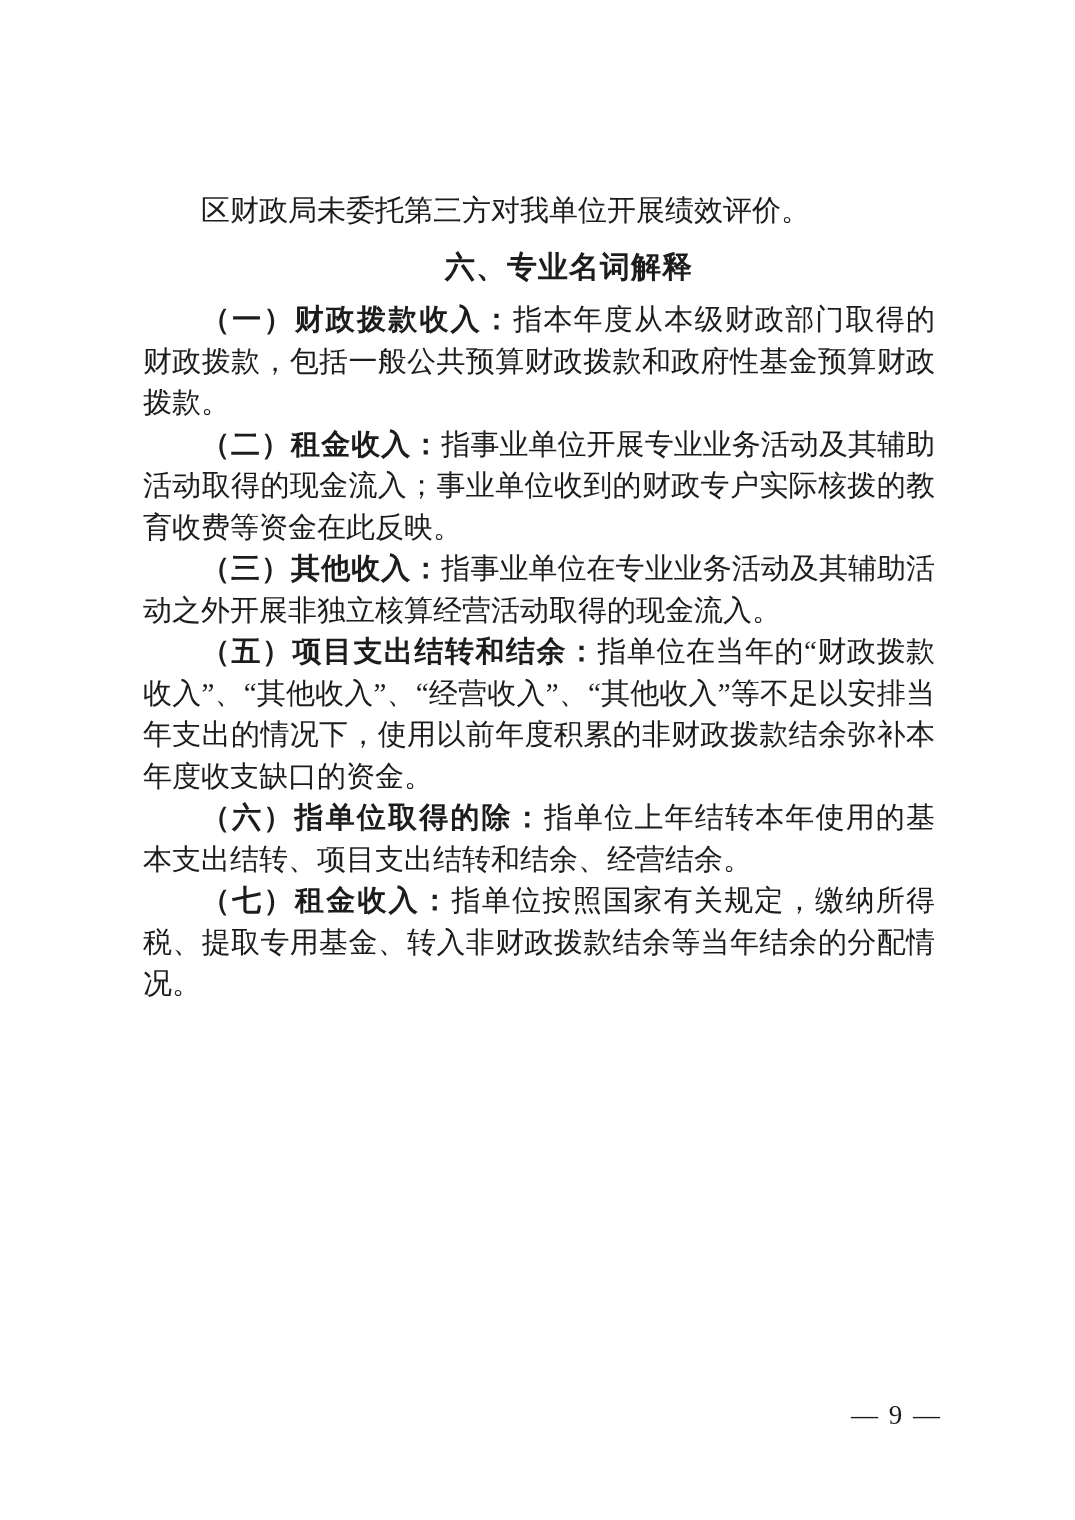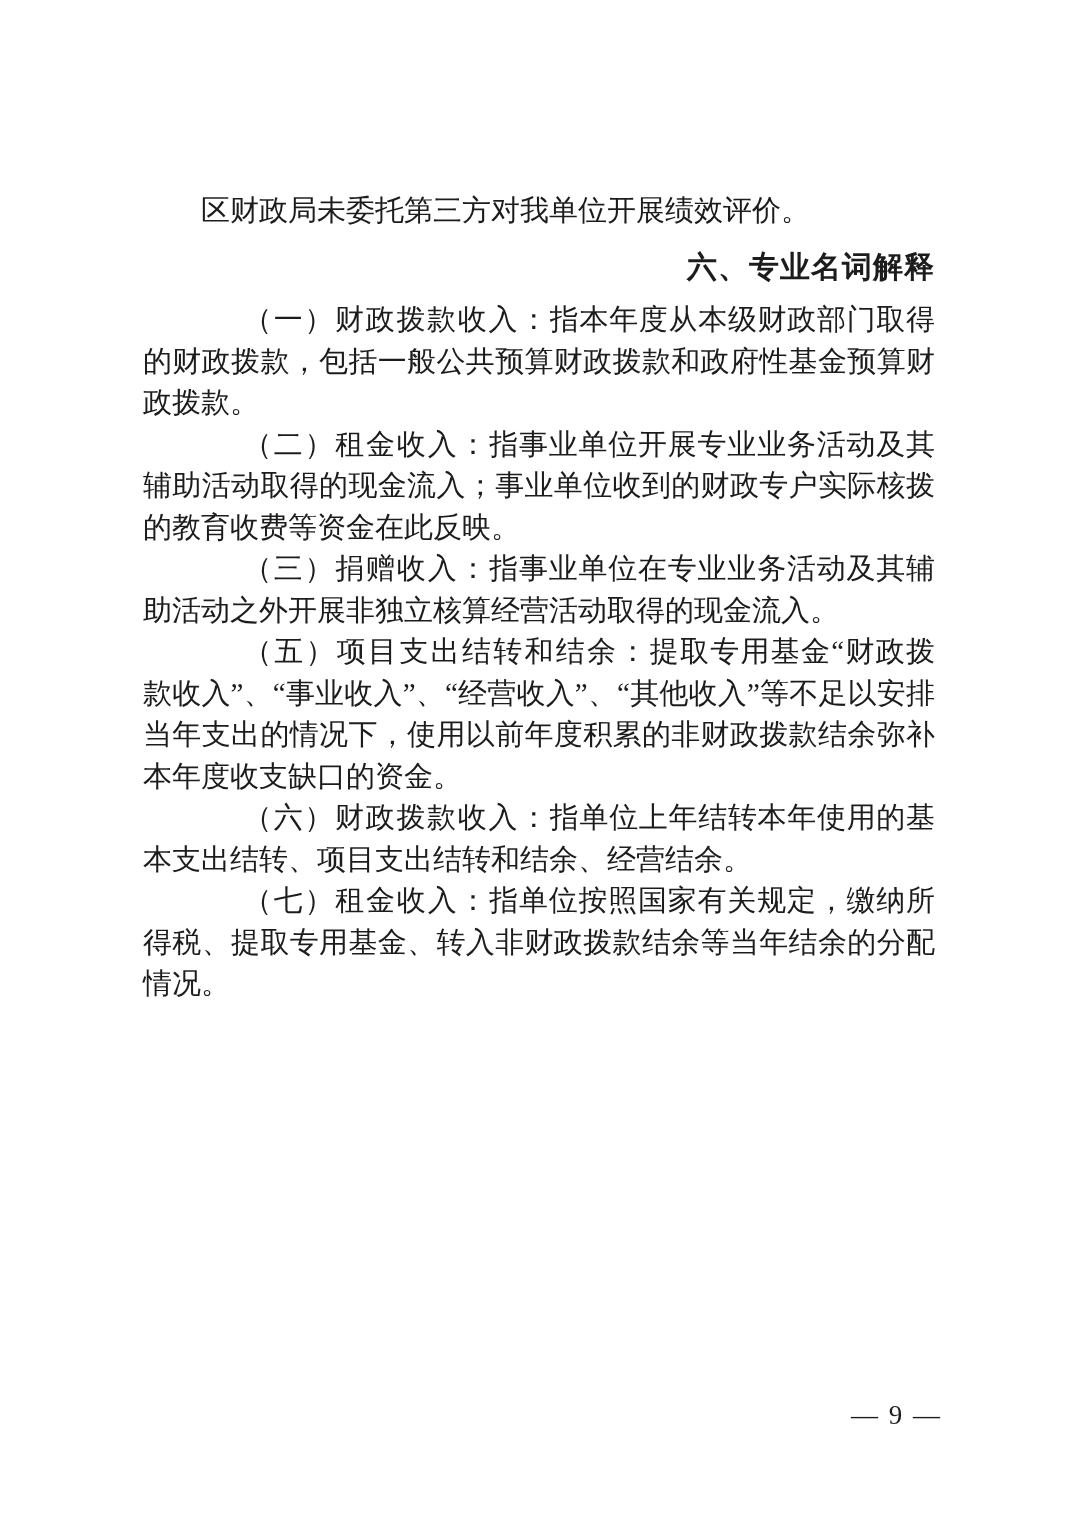--- a/index.html
+++ b/index.html
@@ -32,26 +32,25 @@
   }
   .heading {
     font-family: "Liberation Sans", sans-serif;
     font-weight: 700;
     font-size: 30px;
     line-height: 41.5px;
     text-indent: 2em;
     margin-top: 14px;
     margin-bottom: 12px;
     letter-spacing: 1px;
-    text-align: right;
+    text-align: center;
   }
   .term {
-    font-weight: 400;
+    font-weight: 700;
     letter-spacing: 1px;
-    margin-left: 42px;
   }
   .page-number {
     position: absolute;
     right: 133px;
     top: 1398px;
     font-size: 27px;
     line-height: 34px;
     letter-spacing: 2px;
     color: #1c1c1c;
   }
@@ -63,26 +62,26 @@
   <div class="content">
 
     <p class="para">区财政局未委托第三方对我单位开展绩效评价。</p>
 
     <h2 class="heading">六、专业名词解释</h2>
 
     <p class="para"><span class="term">（一）财政拨款收入：</span><span>指本年度从本级财政部门取得的财政拨款，包括一般公共预算财政拨款和政府性基金预算财政拨款。</span></p>
 
     <p class="para"><span class="term">（二）租金收入：</span><span>指事业单位开展专业业务活动及其辅助活动取得的现金流入；事业单位收到的财政专户实际核拨的教育收费等资金在此反映。</span></p>
 
-    <p class="para"><span class="term">（三）捐赠收入：</span><span>指事业单位在专业业务活动及其辅助活动之外开展非独立核算经营活动取得的现金流入。</span></p>
+    <p class="para"><span class="term">（三）其他收入：</span><span>指事业单位在专业业务活动及其辅助活动之外开展非独立核算经营活动取得的现金流入。</span></p>
 
 
-    <p class="para"><span class="term">（五）项目支出结转和结余：</span><span>提取专用基金“财政拨款收入”、“事业收入”、“经营收入”、“其他收入”等不足以安排当年支出的情况下，使用以前年度积累的非财政拨款结余弥补本年度收支缺口的资金。</span></p>
+    <p class="para"><span class="term">（五）项目支出结转和结余：</span><span>指单位在当年的“财政拨款收入”、“其他收入”、“经营收入”、“其他收入”等不足以安排当年支出的情况下，使用以前年度积累的非财政拨款结余弥补本年度收支缺口的资金。</span></p>
 
-    <p class="para"><span class="term">（六）财政拨款收入：</span><span>指单位上年结转本年使用的基本支出结转、项目支出结转和结余、经营结余。</span></p>
+    <p class="para"><span class="term">（六）指单位取得的除：</span><span>指单位上年结转本年使用的基本支出结转、项目支出结转和结余、经营结余。</span></p>
 
     <p class="para"><span class="term">（七）租金收入：</span><span>指单位按照国家有关规定，缴纳所得税、提取专用基金、转入非财政拨款结余等当年结余的分配情况。</span></p>
 
 
   </div>
 
   <div class="page-number">— 9 —</div>
 </div>
 
 </body></html>

